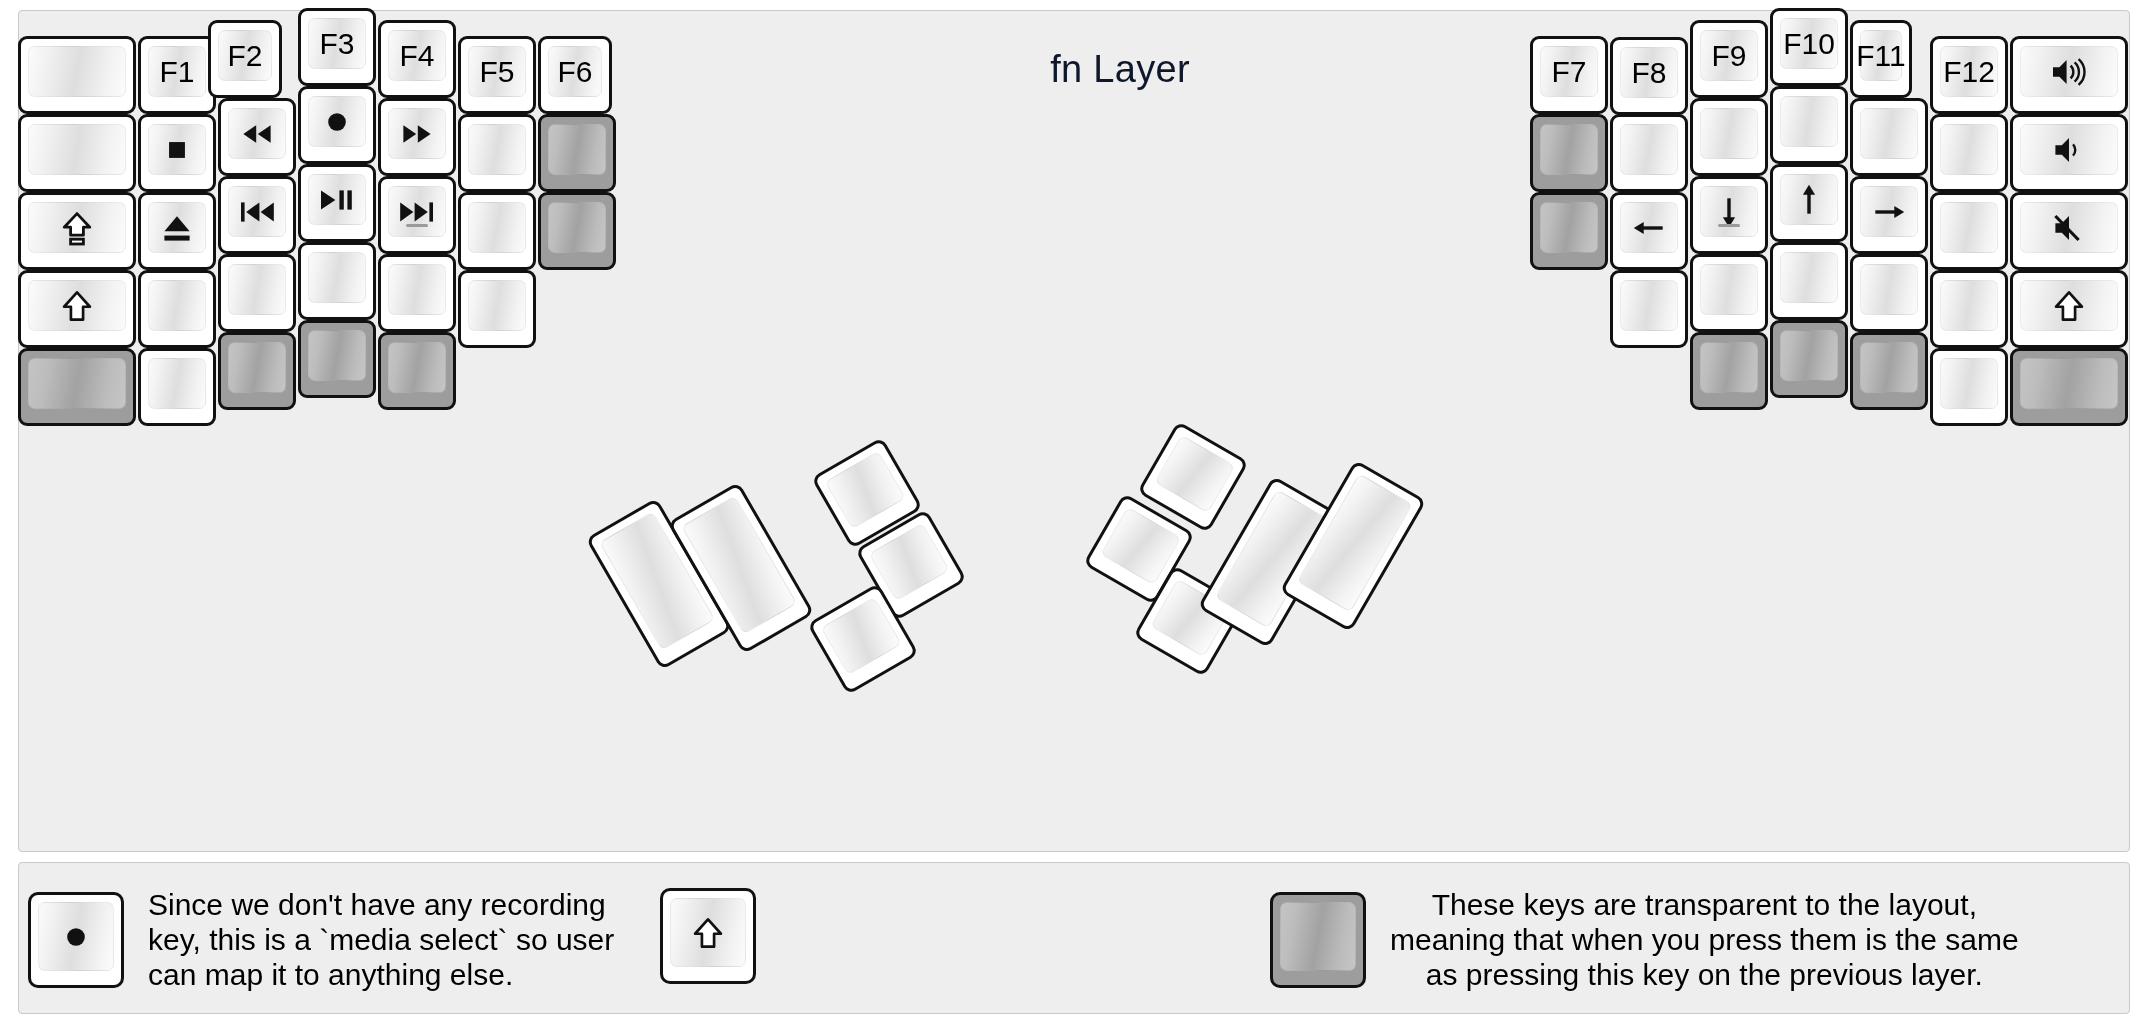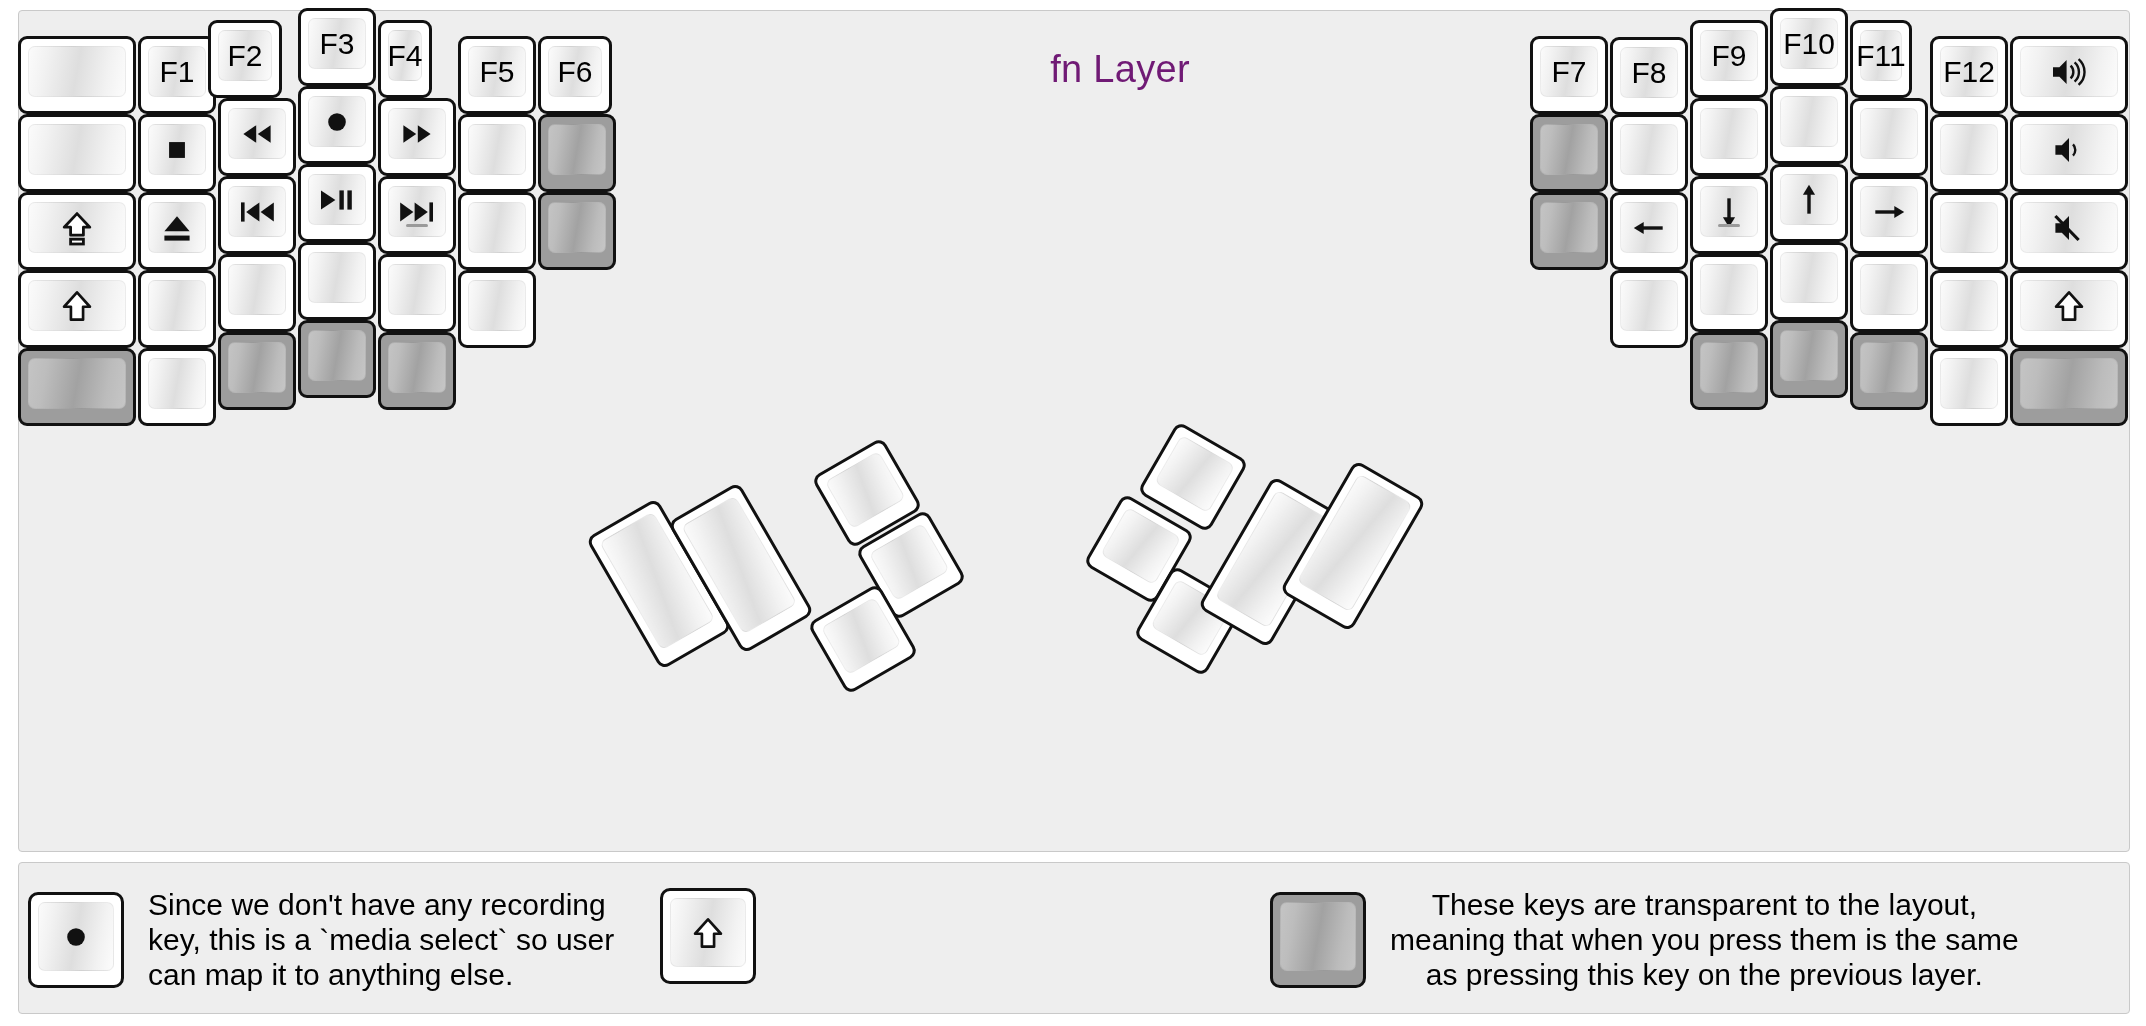--- a/index.html
+++ b/index.html
@@ -49,21 +49,21 @@
   
   .nub{
     position:absolute;left:50%;transform:translateX(-50%);
     bottom:24px;width:22px;height:3px;background:#9a9a9a;border-radius:2px;
     z-index:3;
   }
 
   
   #title{
     position:absolute;left:970px;top:48px;width:300px;
-    text-align:center;font-size:38px;color:#701a75;
+    text-align:center;font-size:38px;color:#0f172a;
     letter-spacing:.3px;
   }
 
   
   .lg-item{position:absolute;display:flex;align-items:center;}
   .lg-key{
     position:relative;width:96px;height:96px;flex:0 0 96px;
     border:3px solid #111;border-radius:10px;background:#fff;
     box-sizing:border-box;
   }
@@ -223,21 +223,21 @@
         </div>
       </div>
       <div class="key blank" style="left: 298px; top: 242px; width: 78px; height: 78px;">
         <div class="inner"></div>
         <div class="lbl"></div>
       </div>
       <div class="key trans blank" style="left: 298px; top: 320px; width: 78px; height: 78px;">
         <div class="inner"></div>
         <div class="lbl"></div>
       </div>
-      <div class="key" style="left: 378px; top: 20px; width: 54px; height: 78px;">
+      <div class="key" style="left: 378px; top: 20px; width: 78px; height: 78px;">
         <div class="inner"></div>
         <div class="lbl">F4</div>
       </div>
       <div class="key" style="left: 378px; top: 98px; width: 78px; height: 78px;">
         <div class="inner"></div>
         <div class="lbl">
           <span class="ico">
             <svg width="46" height="40" viewBox="0 0 100 100">
               <polygon points="16,28 16,72 48,50" fill="#111"></polygon>
               <polygon points="52,28 52,72 84,50" fill="#111"></polygon>

